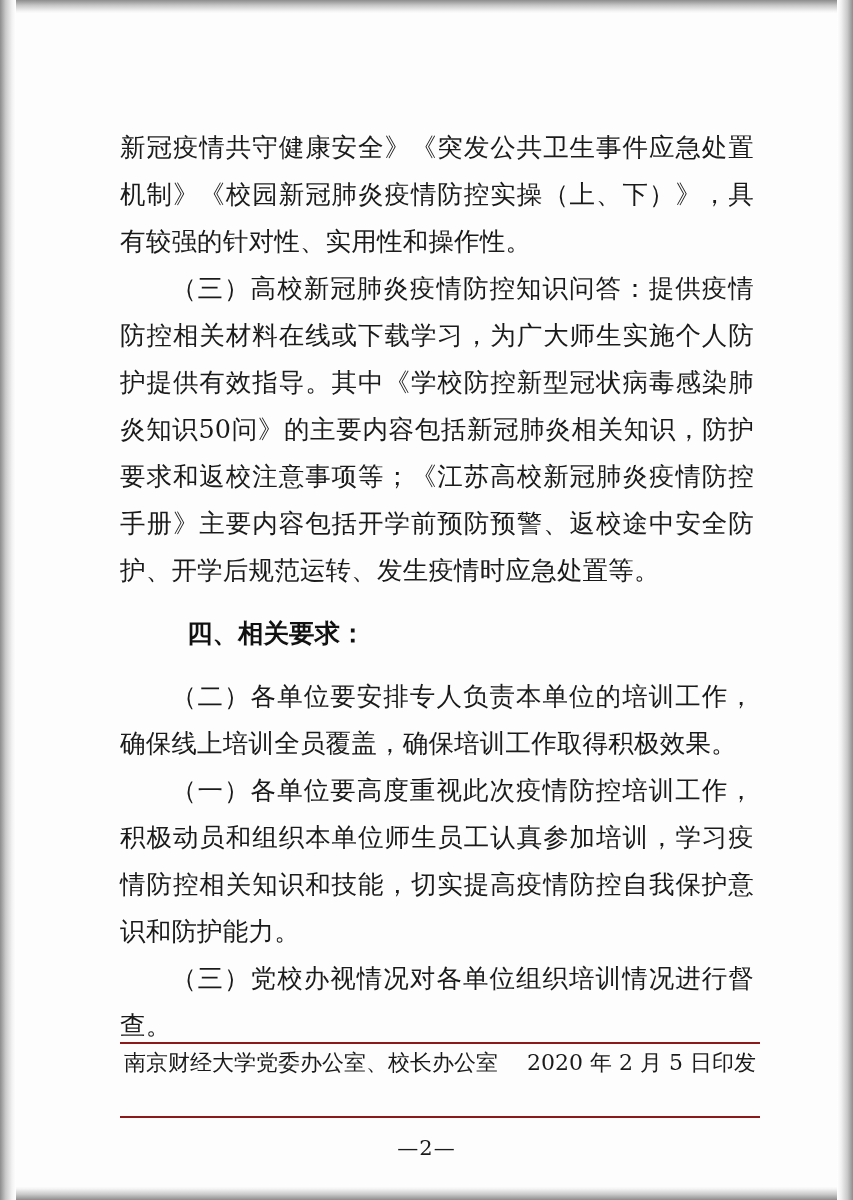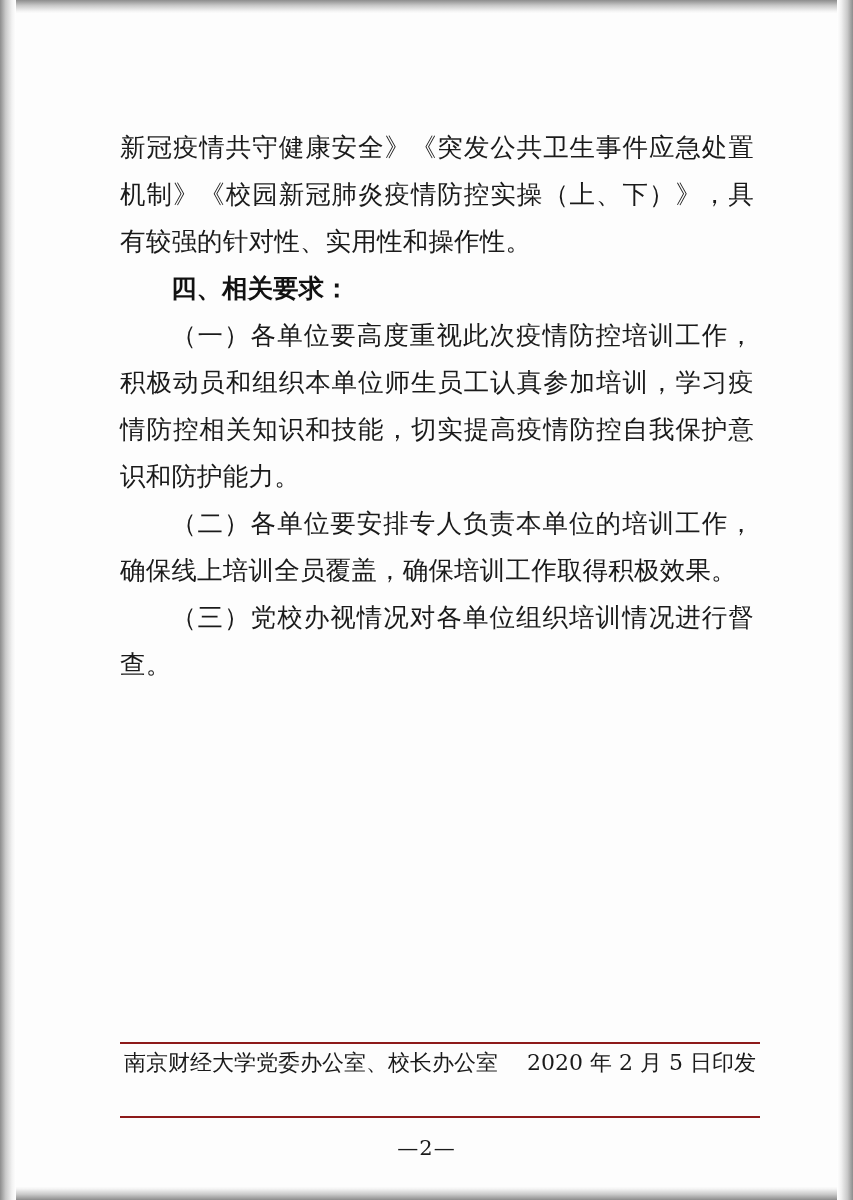--- a/index.html
+++ b/index.html
@@ -55,21 +55,21 @@
     line-height: 47px;
     color: #1a1a1a;
     text-align: justify;
     text-justify: inter-ideograph;
     letter-spacing: 0.2px;
   }
   p.indent {
     text-indent: 2em;
   }
   h2.section {
-    margin: 0;
+    margin: 16px;
     font-size: 25.5px;
     line-height: 47px;
     font-weight: bold;
     text-indent: 2em;
     color: #111;
     font-family: "DejaVu Sans", "Liberation Sans", sans-serif;
   }
   .footer {
     position: absolute;
     left: 104px;
@@ -115,26 +115,27 @@
   <div class="scan-edge-left"></div>
   <div class="scan-edge-right"></div>
 
   <div class="sheet">
 
     <div class="body-area">
 
       <p class="para">新冠疫情共守健康安全》《突发公共卫生事件应急处置机制》《校园新冠肺炎疫情防控实操（上、下）》，具有较强的针对性、实用性和操作性。</p>
 
 
+      <p class="para indent">（三）高校新冠肺炎疫情防控知识问答：提供疫情防控相关材料在线或下载学习，为广大师生实施个人防护提供有效指导。其中《学校防控新型冠状病毒感染肺炎知识50问》的主要内容包括新冠肺炎相关知识，防护要求和返校注意事项等；《江苏高校新冠肺炎疫情防控手册》主要内容包括开学前预防预警、返校途中安全防护、开学后规范运转、发生疫情时应急处置等。</p>
 
       <h2 class="section">四、相关要求：</h2>
 
+      <p class="para indent">（二）各单位要安排专人负责本单位的培训工作，确保线上培训全员覆盖，确保培训工作取得积极效果。</p>
+
       <p class="para indent">（一）各单位要高度重视此次疫情防控培训工作，积极动员和组织本单位师生员工认真参加培训，学习疫情防控相关知识和技能，切实提高疫情防控自我保护意识和防护能力。</p>
-
-      <p class="para indent">（二）各单位要安排专人负责本单位的培训工作，确保线上培训全员覆盖，确保培训工作取得积极效果。</p>
 
       <p class="para indent">（三）党校办视情况对各单位组织培训情况进行督查。</p>
 
     </div>
 
     <div class="footer">
       <div class="rule"></div>
       <div class="footer-row">
         <span>南京财经大学党委办公室、校长办公室</span>
         <span>2020 年 2 月 5 日印发</span>

